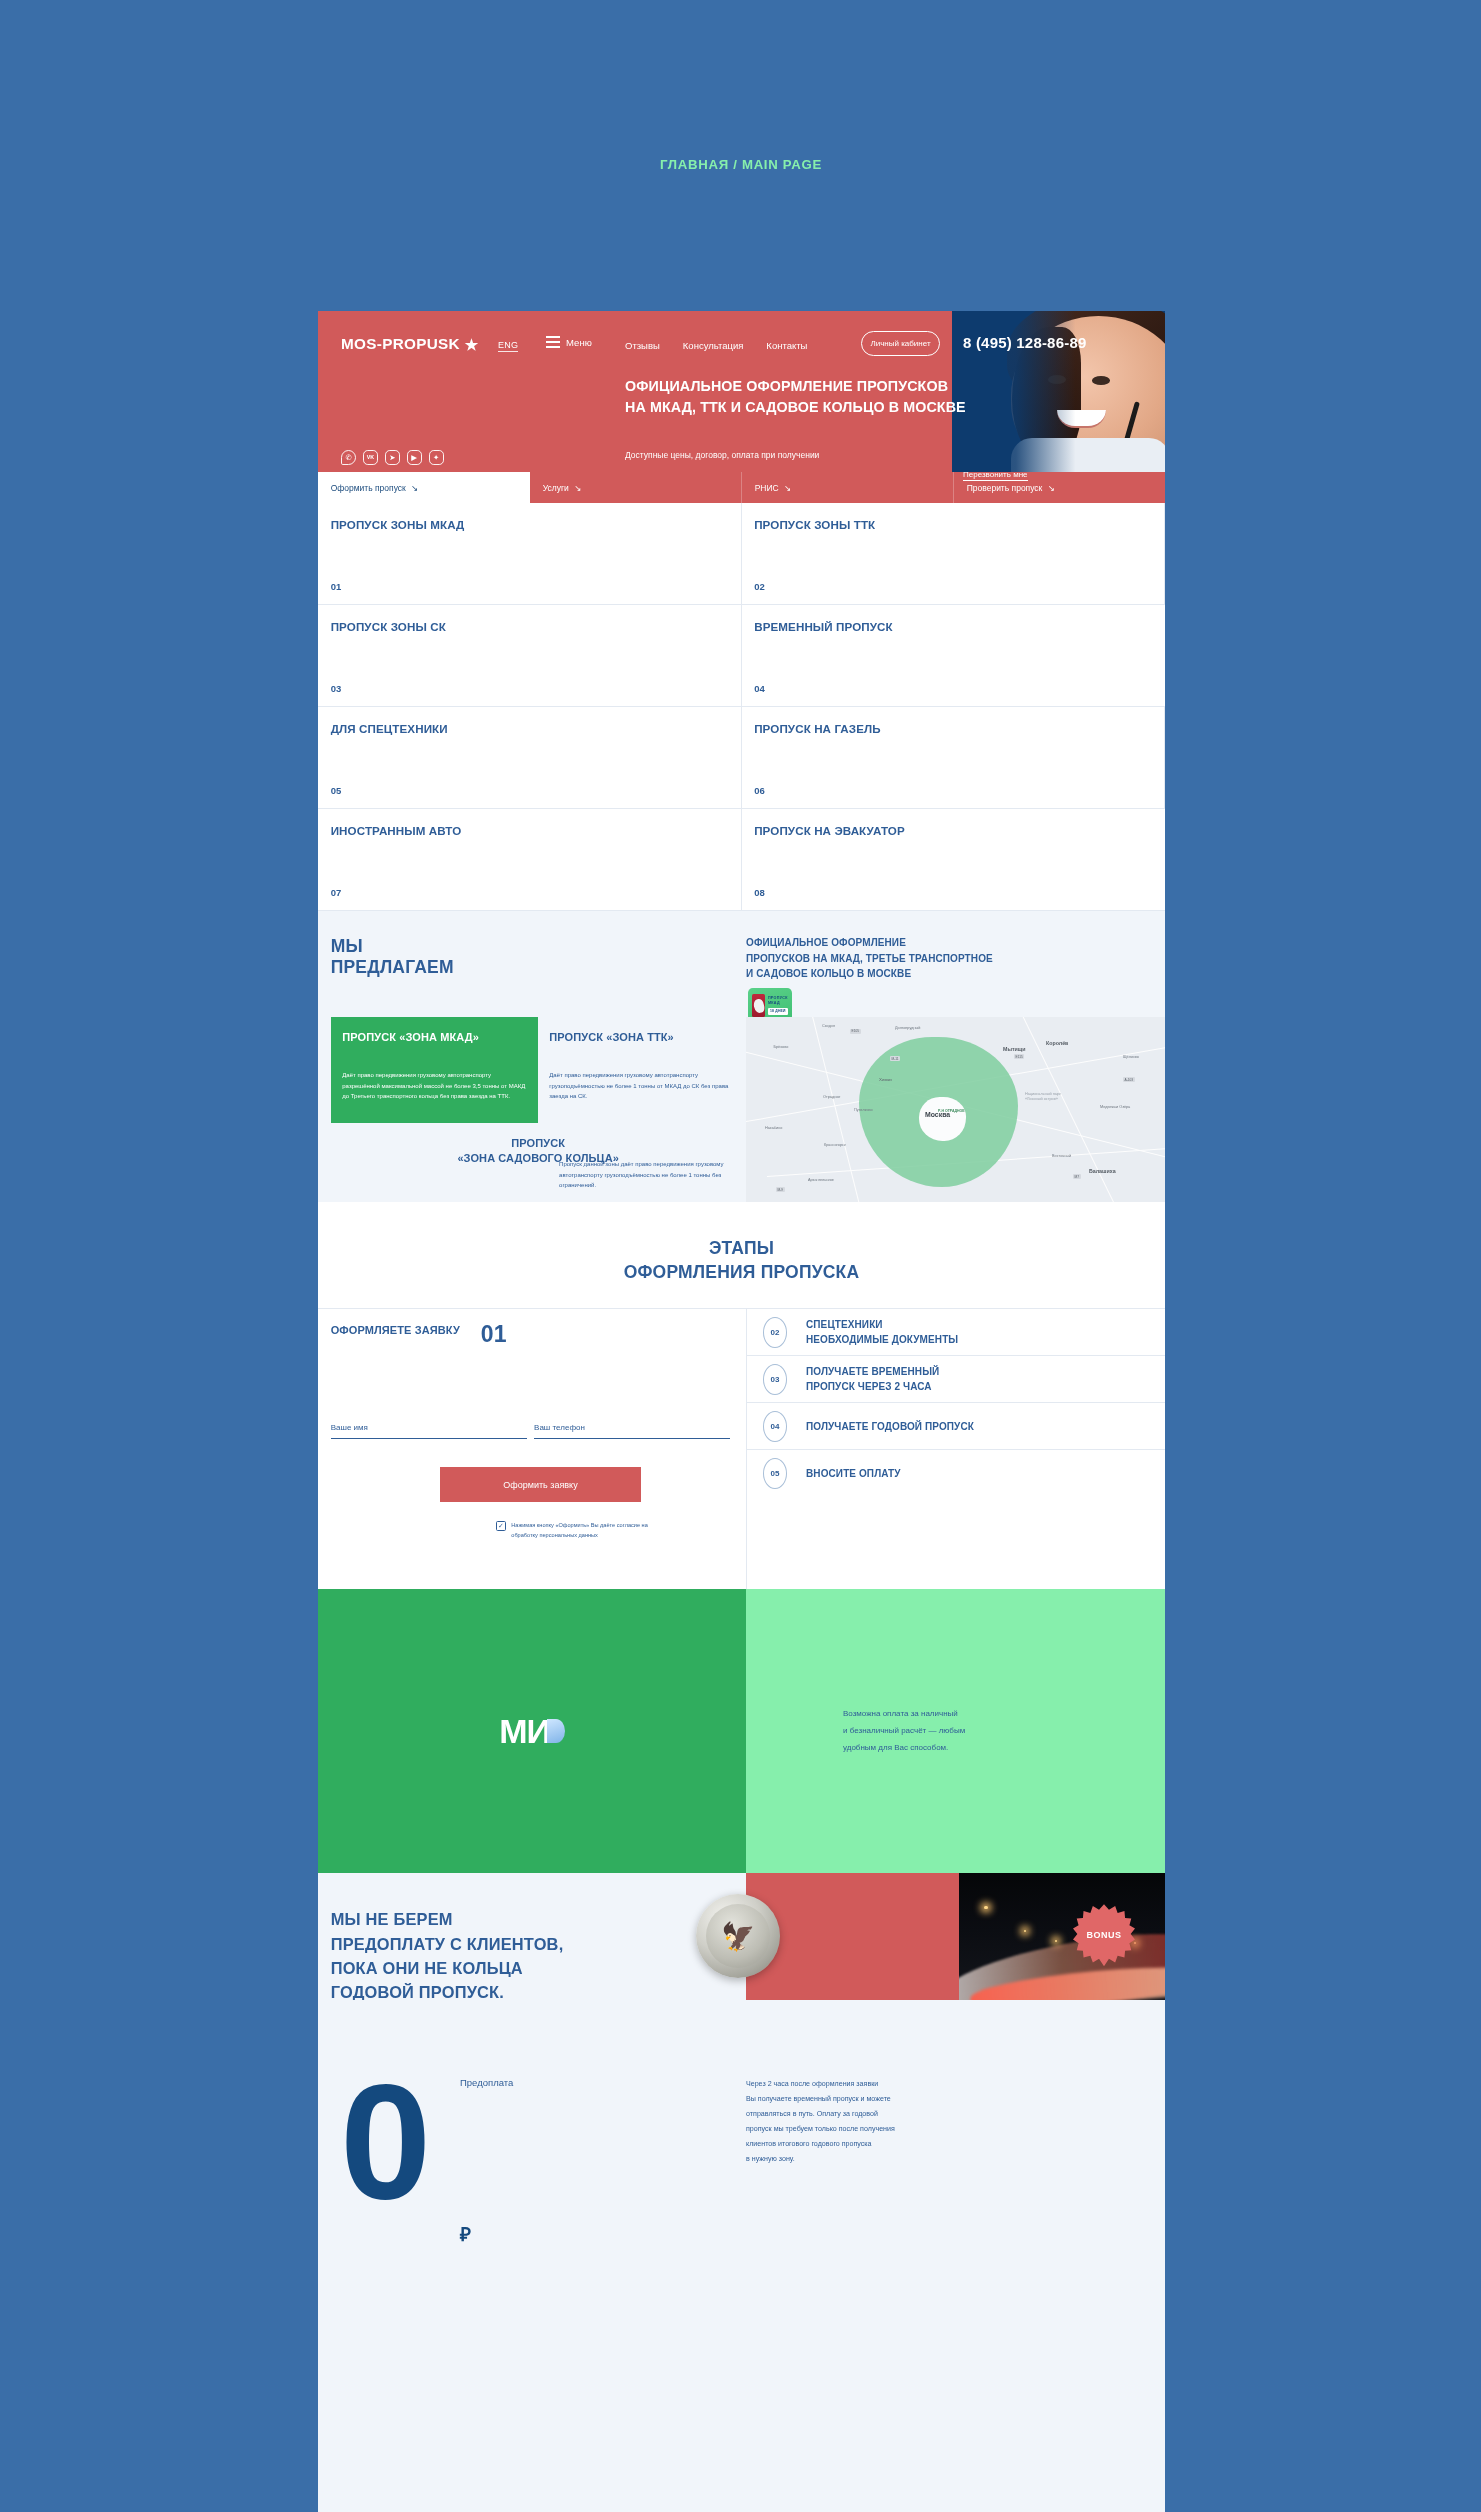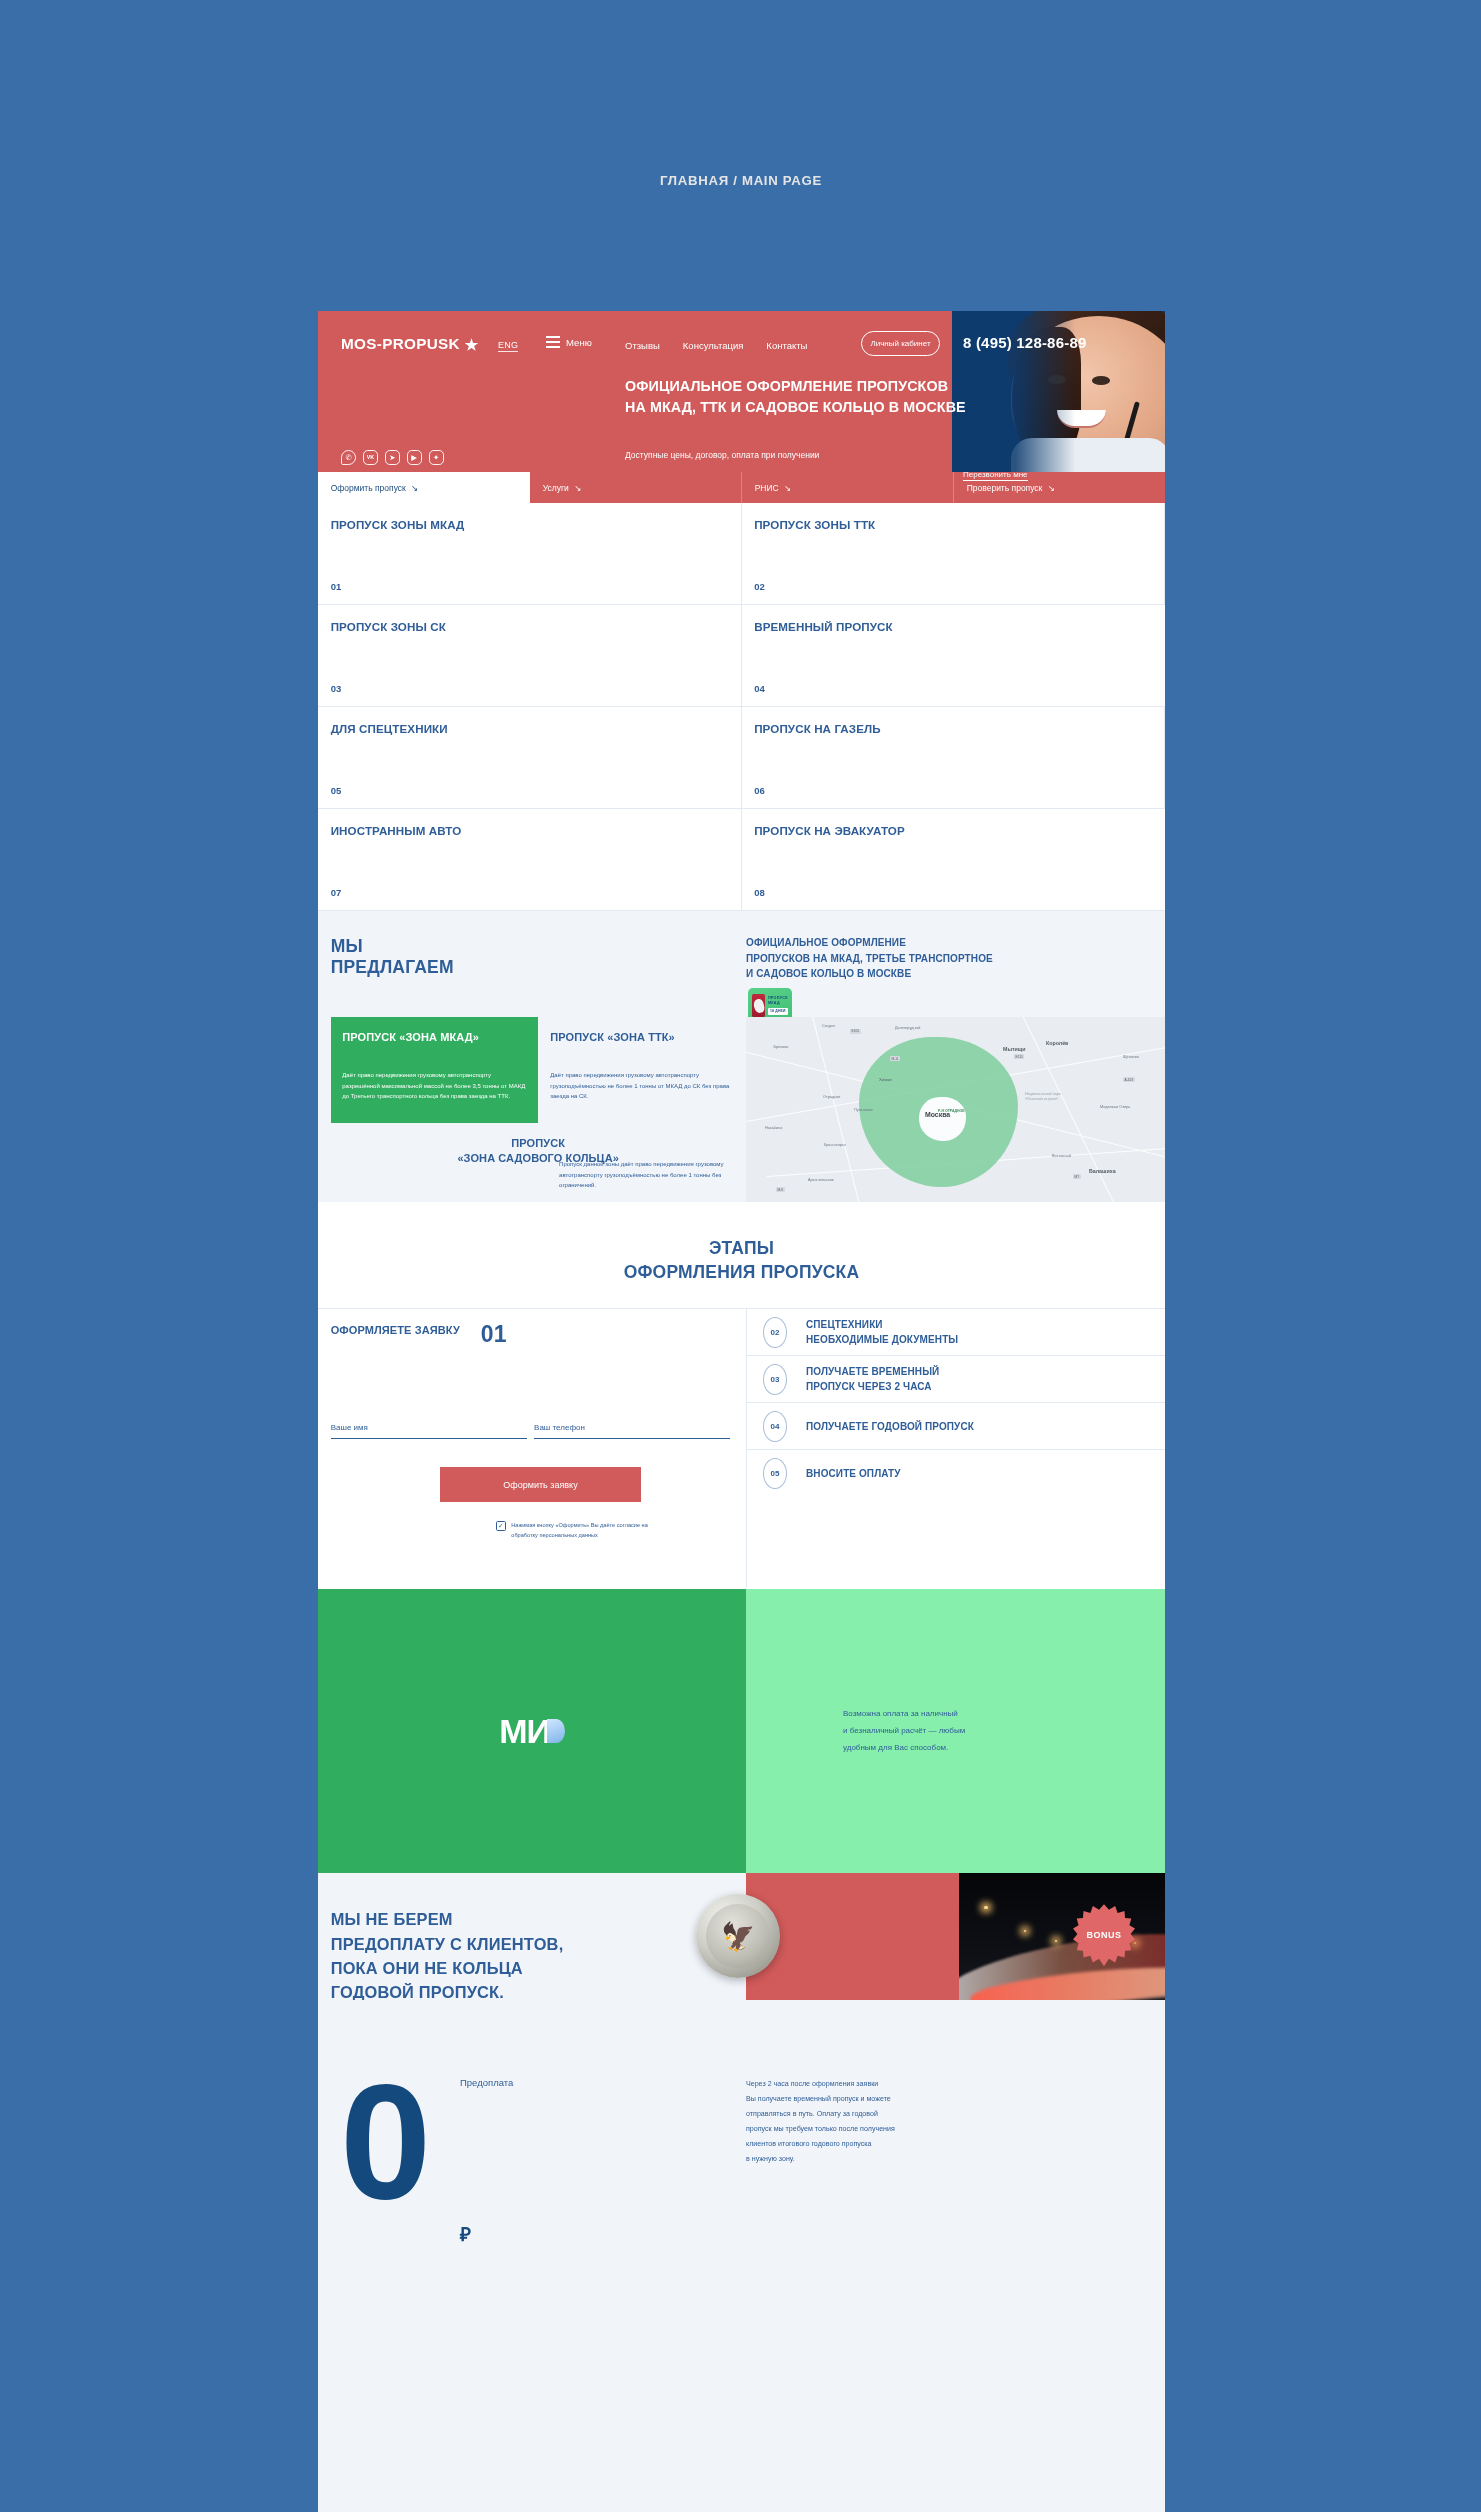--- a/index.html
+++ b/index.html
@@ -7,22 +7,22 @@
   html,body { width:1482px; height:2512px; }
   body {
     background:#3a6ea8;
     font-family:"Liberation Sans", sans-serif;
     -webkit-font-smoothing:antialiased;
   }
   .page { position:relative; width:1482px; height:2512px; overflow:hidden; }
 
   
   .top-caption {
-    position:absolute; left:0; top:173px; width:1482px;
-    text-align:center; color:#e5e5e5;
+    position:absolute; left:0; top:157px; width:1482px;
+    text-align:center; color:#86efac;
     font-size:13.2px; font-weight:700; letter-spacing:0.7px;
   }
 
   
   .board {
     position:absolute; left:318px; top:311px;
     width:847px; height:2201px;
     background:#f1f5fa;
     overflow:hidden;
   }
@@ -194,21 +194,21 @@
   .passcard .ptxt { color:#14497e; font-size:3.7px; font-weight:700; line-height:1.45; letter-spacing:0.3px; }
   .passcard .days {
     margin-top:1.6px; background:#fff; color:#14497e;
     font-size:3.4px; font-weight:700; padding:1.1px 2.1px; border-radius:1.1px;
     display:inline-block; letter-spacing:0.2px;
   }
 
   
   .zonewrap { position:relative; height:185px; background:#f1f5fa; }
   .zonecols { position:absolute; left:12.7px; top:0; width:415px; height:185px; }
-  .zrow { display:flex; height:106px;justify-content:space-between; }
+  .zrow { display:flex; height:106px; }
   .zcard { width:207px; padding:13.8px 11.6px; position:relative; }
   .zcard.green { background:#30ad5e; }
   .zcard.green .zt, .zcard.green .zd { color:#ffffff; }
   .zt { font-size:11px; font-weight:700; color:#2f5d97; letter-spacing:0.1px; }
   .zd { position:absolute; left:11.6px; top:53px; right:11.6px;
         font-size:6px; line-height:1.75; color:#2f5d97; }
   .zcard.wide { width:415px; text-align:center; padding-top:12.7px; height:79px; }
   .zcard.wide .zt { font-size:11px; line-height:1.35; }
   .zcard.wide .zd {
     left:auto; right:11.6px; width:175px; top:36px; text-align:left;

